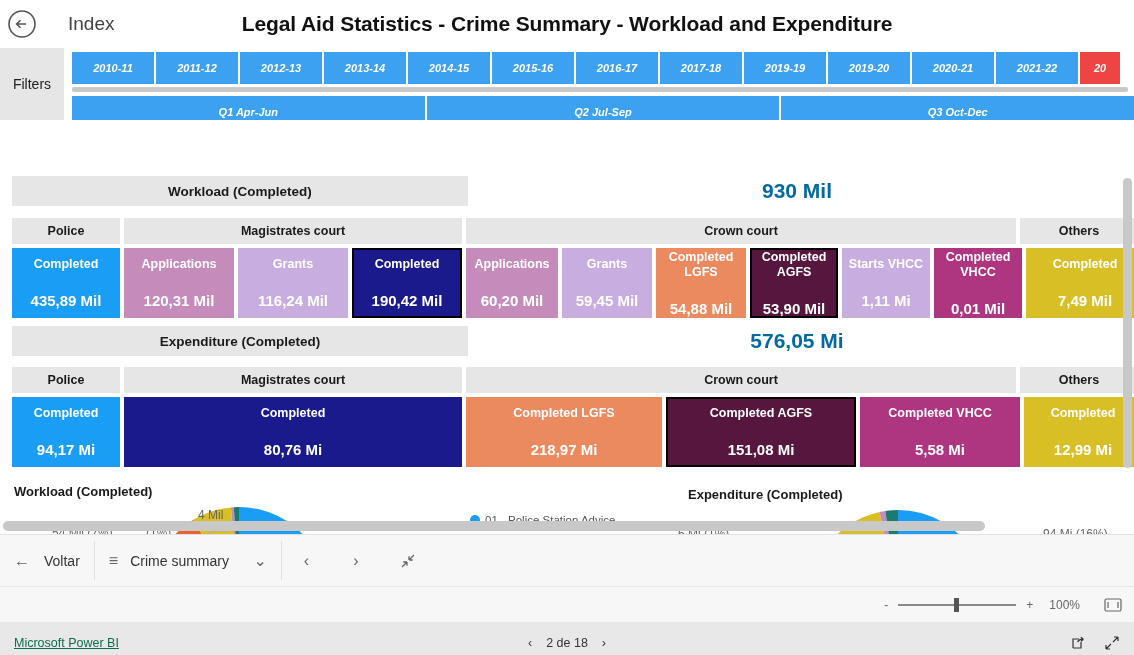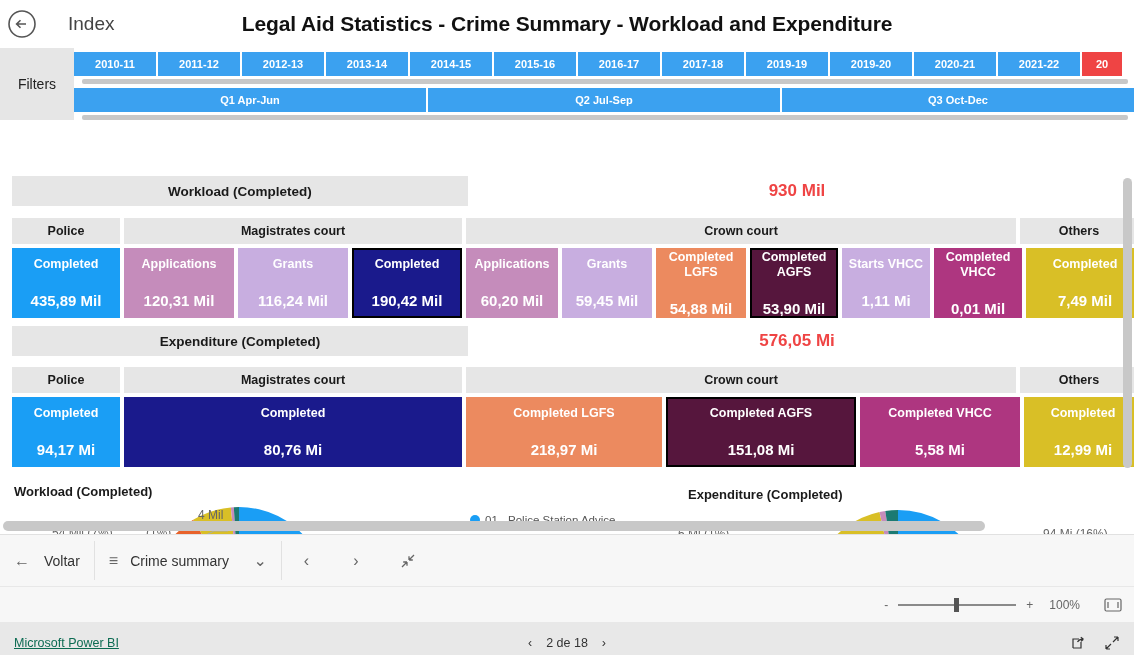--- a/index.html
+++ b/index.html
@@ -49,37 +49,39 @@
     overflow: hidden;
   }
 
   
   .filters-row {
     display: flex;
     height: 72px;
     background: #ffffff;
   }
   .filters-label {
-    width: 74px;
+    width: 64px;
     background: #e6e6e6;
     display: flex; align-items: center; justify-content: center;
     font-size: 14px;
     color: #222;
   }
   .filters-slicers {
     flex: 1;
     padding: 4px 0 0 0;
     position: relative;
     overflow: hidden;
   }
   .slicer-row {
     display: flex;
     gap: 2px;
-    height: 24px;
+    height: 32px;
     margin-bottom: 3px;
+    padding-left: 8px;
+    font-style: italic;
   }
   .slicer-scroll {
     height: 5px;
     background: #c8c8c8;
     margin: 1px 6px 4px 8px;
     border-radius: 2px;
   }
   .yr {
     flex: 0 0 82px;
     background: #3ba1f0;
@@ -106,21 +108,21 @@
   .block { position: absolute; }
   .band-title {
     background: #e6e6e6;
     height: 30px;
     display: flex; align-items: center; justify-content: center;
     font-size: 13.5px; font-weight: bold; color: #1a1a1a;
   }
   .band-total {
     height: 30px;
     display: flex; align-items: center; justify-content: center;
-    font-size: 17px; font-weight: bold; color: #ef4444;
+    font-size: 21px; font-weight: bold; color: #0369a1;
     background: #ffffff;
   }
   .hdr-row { display: flex; gap: 4px; height: 26px; }
   .hdr {
     background: #e6e6e6;
     display: flex; align-items: center; justify-content: center;
     font-size: 12.5px; font-weight: bold; color: #1a1a1a;
     white-space: nowrap; overflow: hidden;
   }
   .tile-row { display: flex; gap: 4px; }

